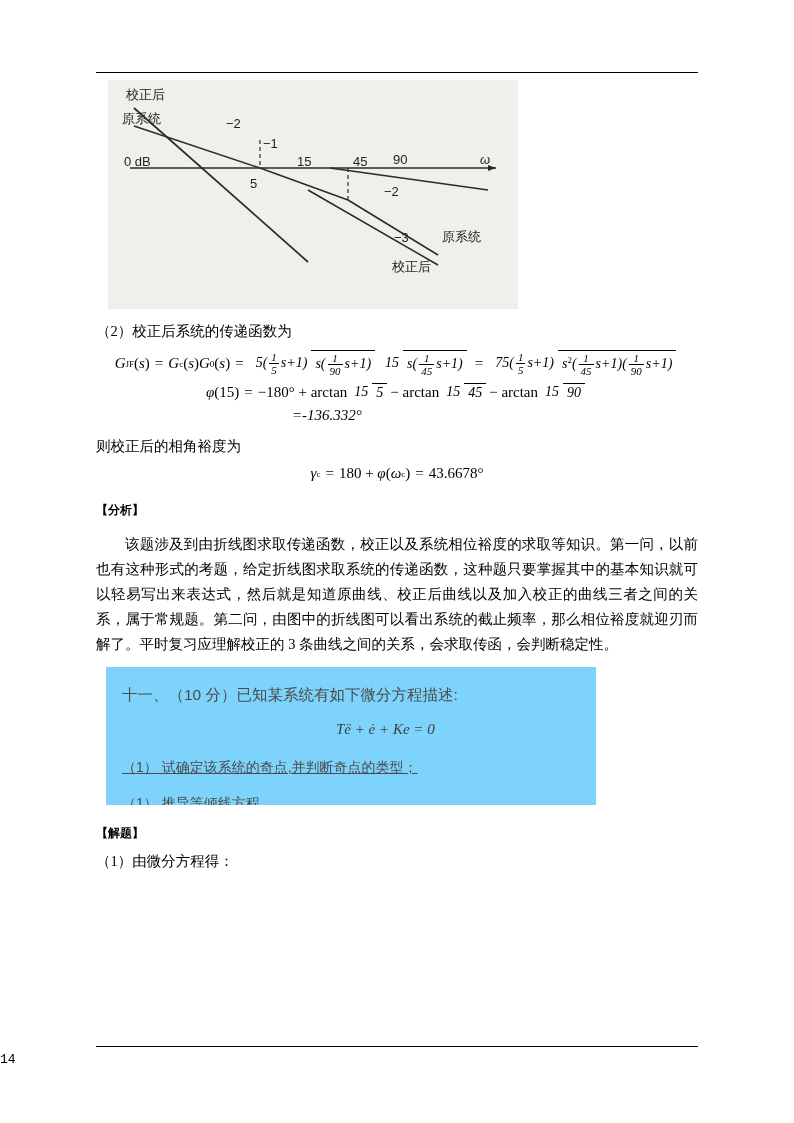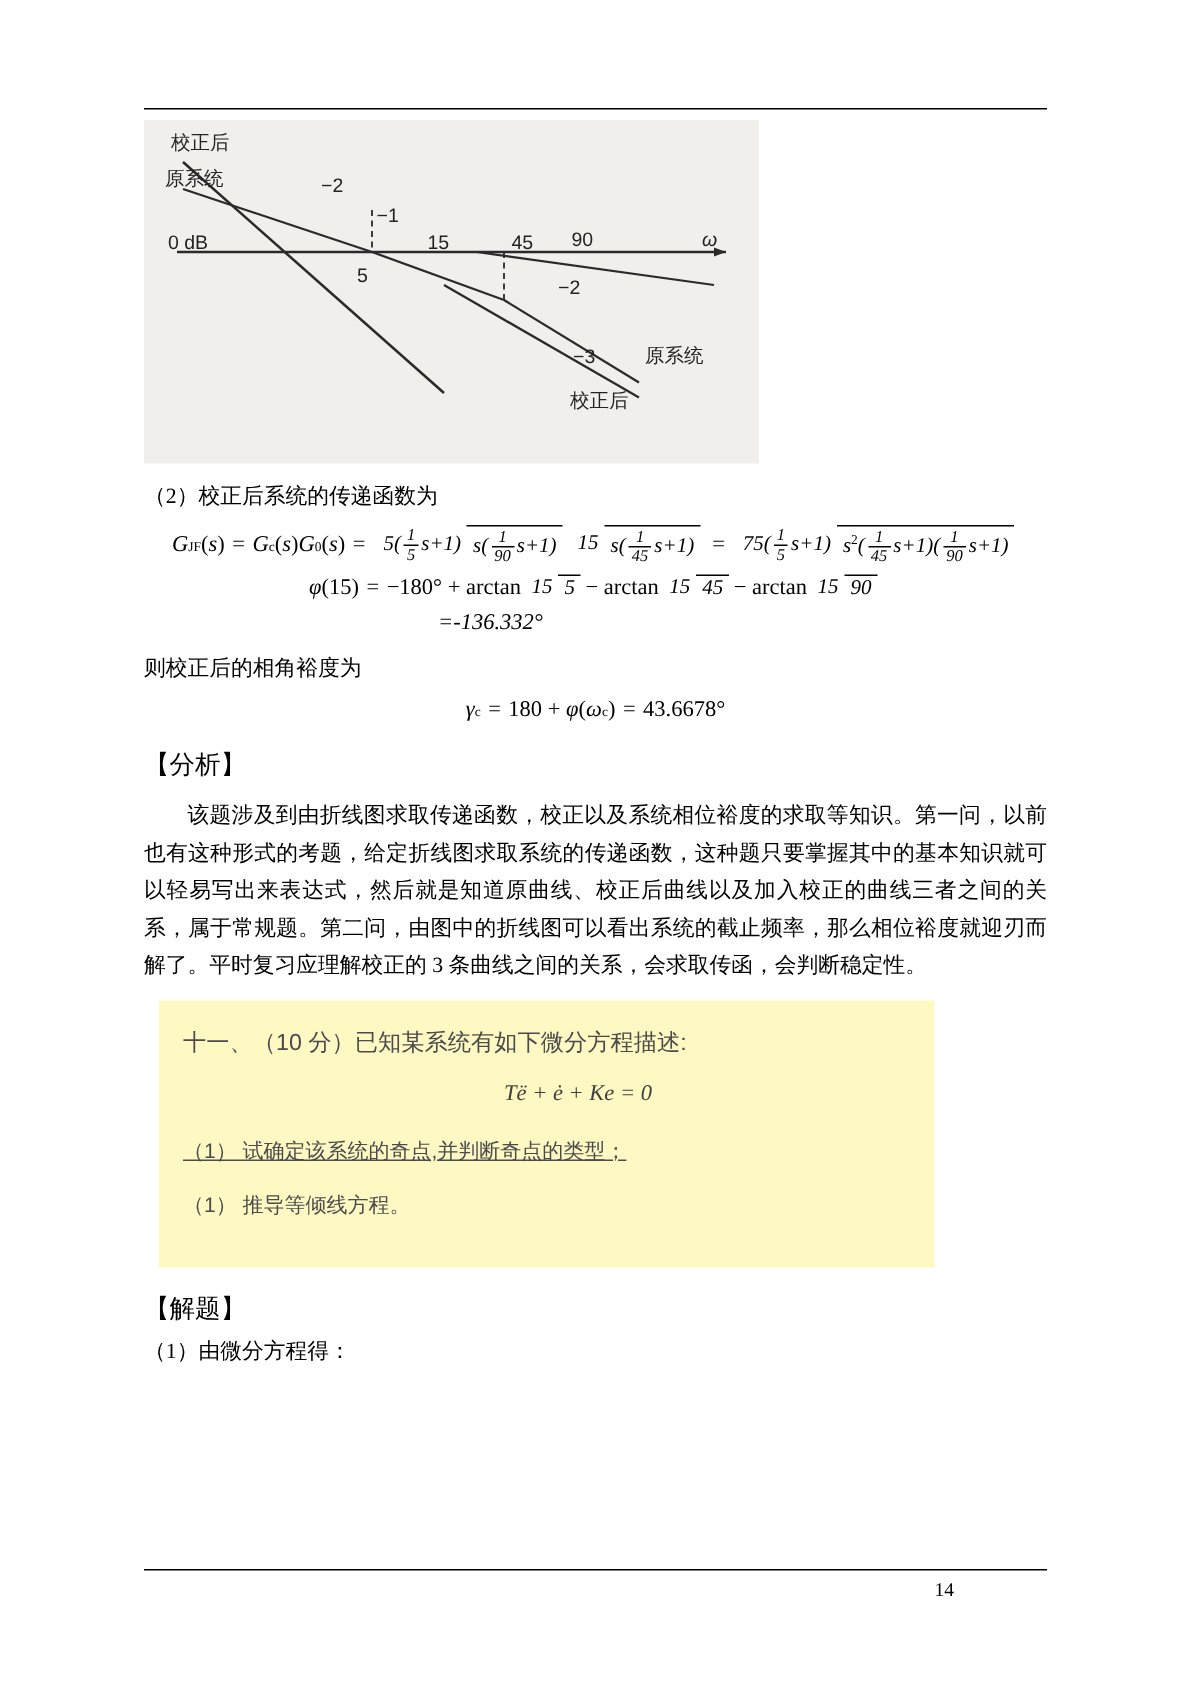--- a/index.html
+++ b/index.html
@@ -33,21 +33,21 @@
     position: absolute;
     left: 96px;
     top: 80px;
     width: 602px;
   }
   
   .figure-bode {
     position: relative;
     width: 410px;
     height: 229px;
-    margin-left: 0;
+    margin-left: 12px;
     background: #f0efec;
     overflow: hidden;
     border: 0;
   }
   .figure-bode svg { position: absolute; left: 0; top: 0; }
   .fig-label {
     position: absolute;
     font-family: "Liberation Sans", sans-serif;
     font-size: 13px;
     color: #232323;
@@ -55,24 +55,24 @@
   }
   
   .para {
     font-size: 14.5px;
     line-height: 25px;
     margin: 10px 0 0 0;
     text-align: justify;
   }
   .para.indent { text-indent: 29px; }
   .sec-title {
-    font-size: 17px;
+    font-size: 12px;
     line-height: 24px;
     margin: 16px 0 4px 0;
-    font-weight: normal;
+    font-weight: bold;
   }
   
   .math-row {
     display: flex;
     justify-content: center;
     align-items: center;
     font-family: "Liberation Serif", serif;
     font-style: italic;
     font-size: 15px;
     margin: 6px 0;
@@ -108,48 +108,47 @@
     margin: 0 2px;
     font-size: 11px;
   }
   .sfrac .num { padding: 0 2px; }
   .sfrac .den { padding: 0 2px; border-top: 1px solid #000; }
   .eqsign { margin: 0 5px; font-style: normal; }
   
   .figure-problem {
     position: relative;
     width: 490px;
-    height: 178px;
+    height: 138px;
     margin: 10px 0 0 10px;
-    background: #fef9c3;
+    background: #7dd3fc;
     overflow: hidden;
-    padding-left: 27px;
   }
   .figure-problem .pl {
     position: absolute;
     font-family: "Liberation Sans", sans-serif;
     color: #555;
     white-space: nowrap;
   }
   
   .footer-rule {
     position: absolute;
     left: 96px;
     top: 1046px;
     width: 602px;
     border-top: 1px solid #000;
   }
   .page-num {
     position: absolute;
     left: 0;
     top: 1052px;
     width: 636px;
-    text-align: right;
+    text-align: left;
     font-size: 13px;
-    font-family: Liberation Serif, serif;
+    font-family: Liberation Mono, monospace;
   }
 </style>
 </head>
 <body>
 
 <div class="page">
 
   <div class="header-rule"></div>
 
   <div class="content">

